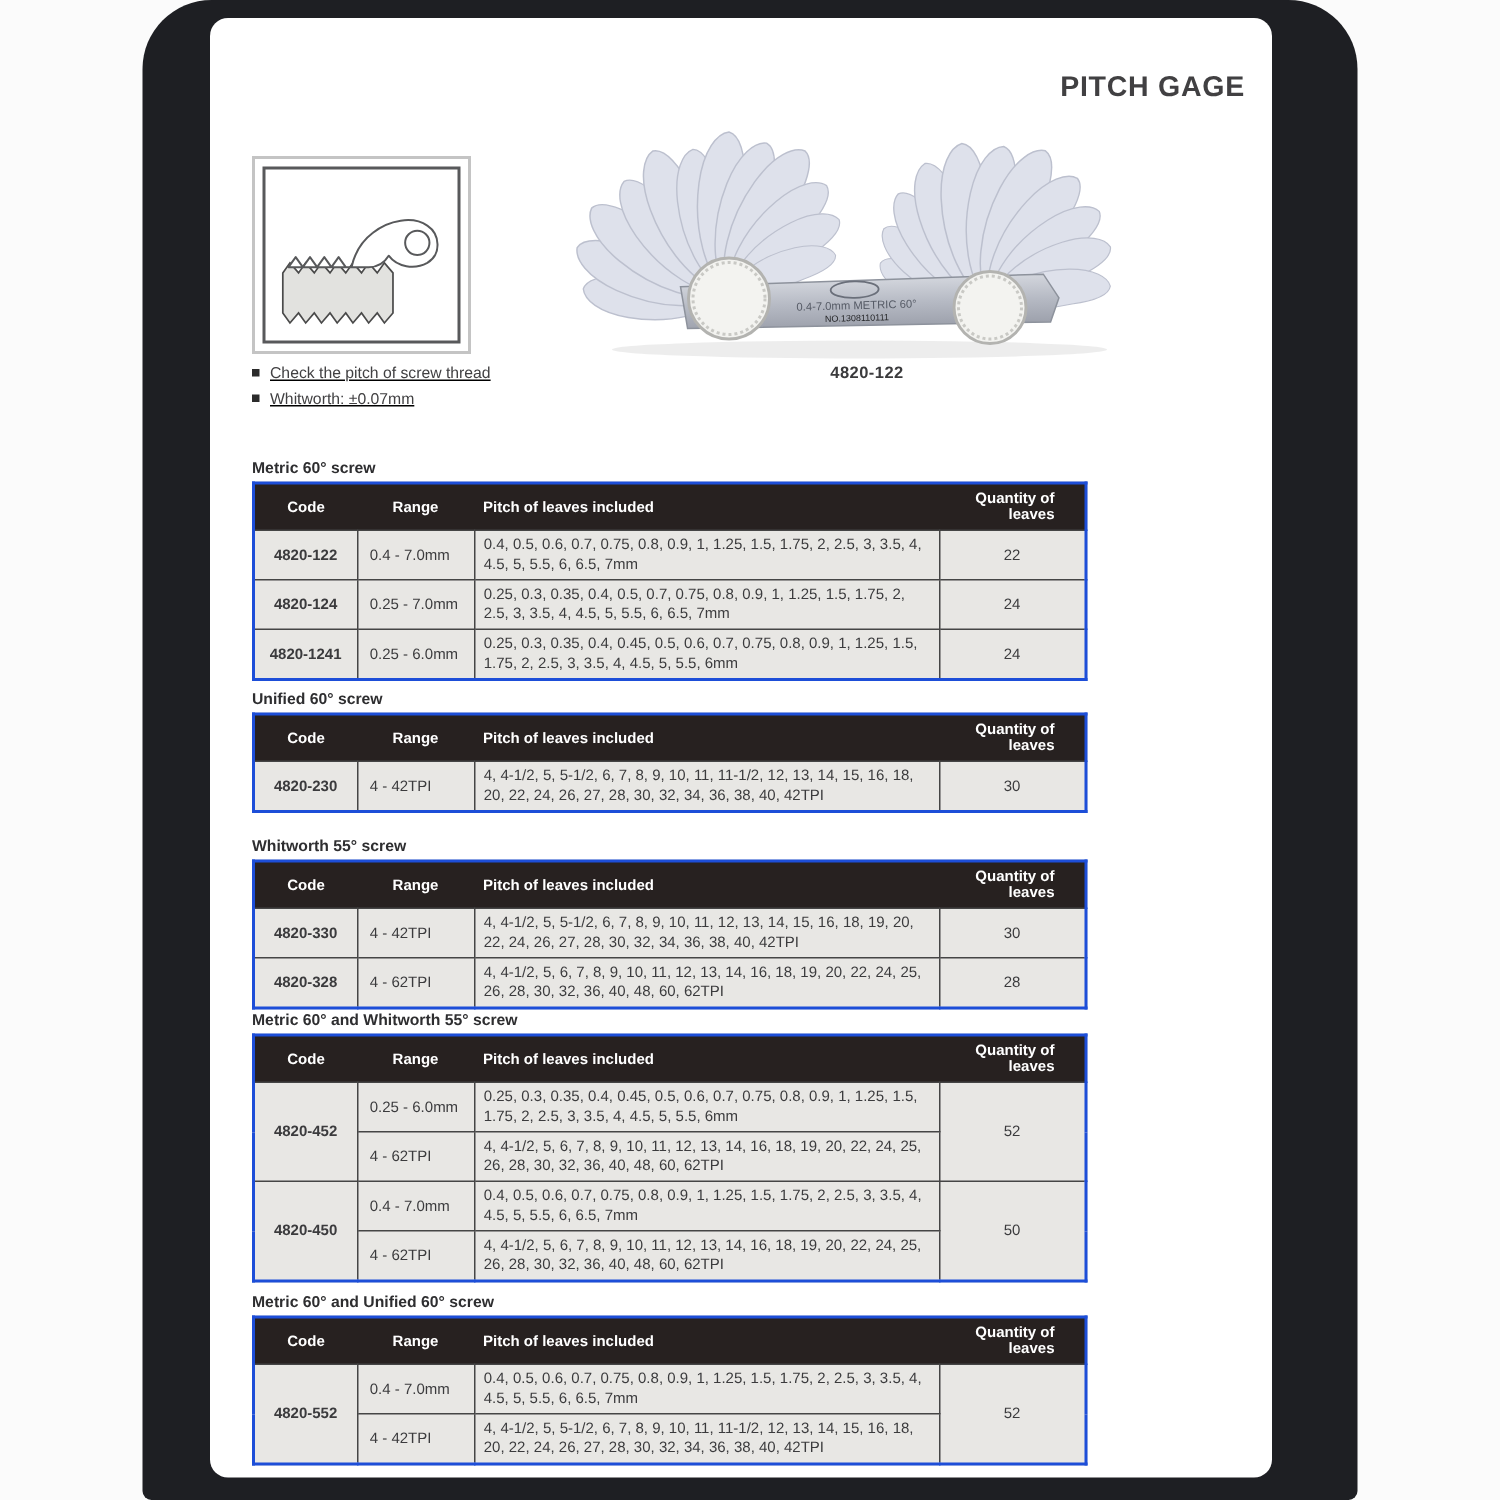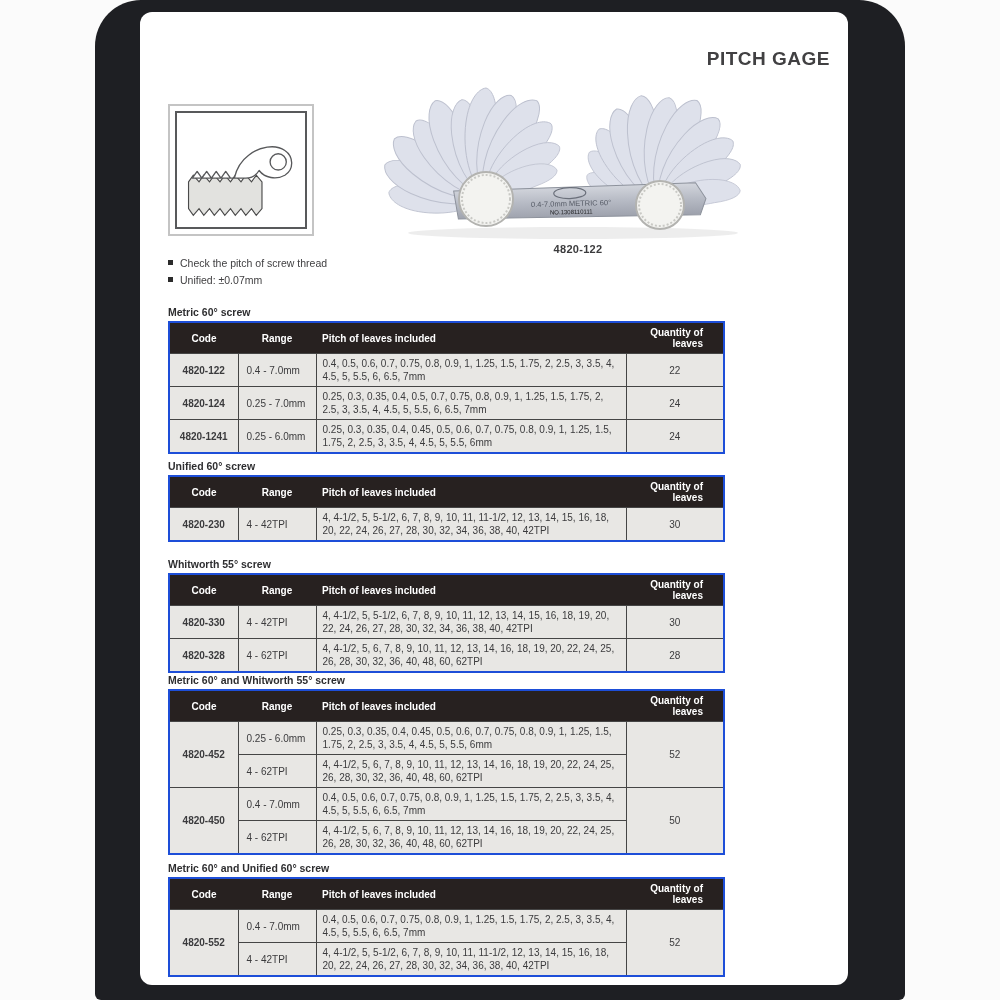--- a/index.html
+++ b/index.html
@@ -17,21 +17,21 @@
                  border:2px solid #c4c4c4; background:#fff; padding:5px; }
   .diagram-inner { width:100%; height:100%; border:2px solid #58595b; display:flex;
                    align-items:center; justify-content:center; }
 
   
   .photo { position:absolute; left:218px; top:72px; width:392px; height:158px; }
   .photo-caption { position:absolute; left:288px; top:231px; width:300px; text-align:center;
                    font-size:11px; font-weight:bold; color:#3b3b3d; letter-spacing:.3px; }
 
   
-  .bullets { position:absolute; left:28px; top:242px; }
+  .bullets { position:absolute; left:28px; top:228px;text-decoration:underline; }
   .bullet-row { display:flex; align-items:center; height:17px; }
   .bullet-sq { width:5px; height:5px; background:#2b2b2b; margin-right:7px; flex:none; }
   .bullet-text { font-size:10.5px; color:#414042; }
 
   
   .section { position:absolute; left:28px; width:533px; }
   .section-heading { font-size:10.5px; font-weight:bold; color:#2e2e30; margin-bottom:3px; }
   table.spec { border-collapse:collapse; width:555px; table-layout:fixed;
                border:2px solid #1d4ed8; background:#e8e7e4; }
   table.spec th { background:#272120; color:#ffffff; font-size:10px; font-weight:bold;
@@ -125,21 +125,21 @@
     </div>
     <div class="photo-caption">4820-122</div>
 
     <div class="bullets">
       <div class="bullet-row">
         <span class="bullet-sq"></span>
         <span class="bullet-text">Check the pitch of screw thread</span>
       </div>
       <div class="bullet-row">
         <span class="bullet-sq"></span>
-        <span class="bullet-text">Unified: ±0.07mm</span>
+        <span class="bullet-text">Whitworth: ±0.07mm</span>
       </div>
     </div>
 
     <div class="section" style="top:294px">
       <div class="section-heading">Metric 60° screw</div>
       <div>
           <table class="spec">
             <colgroup>
               <col class="c0">
               <col class="c1">

